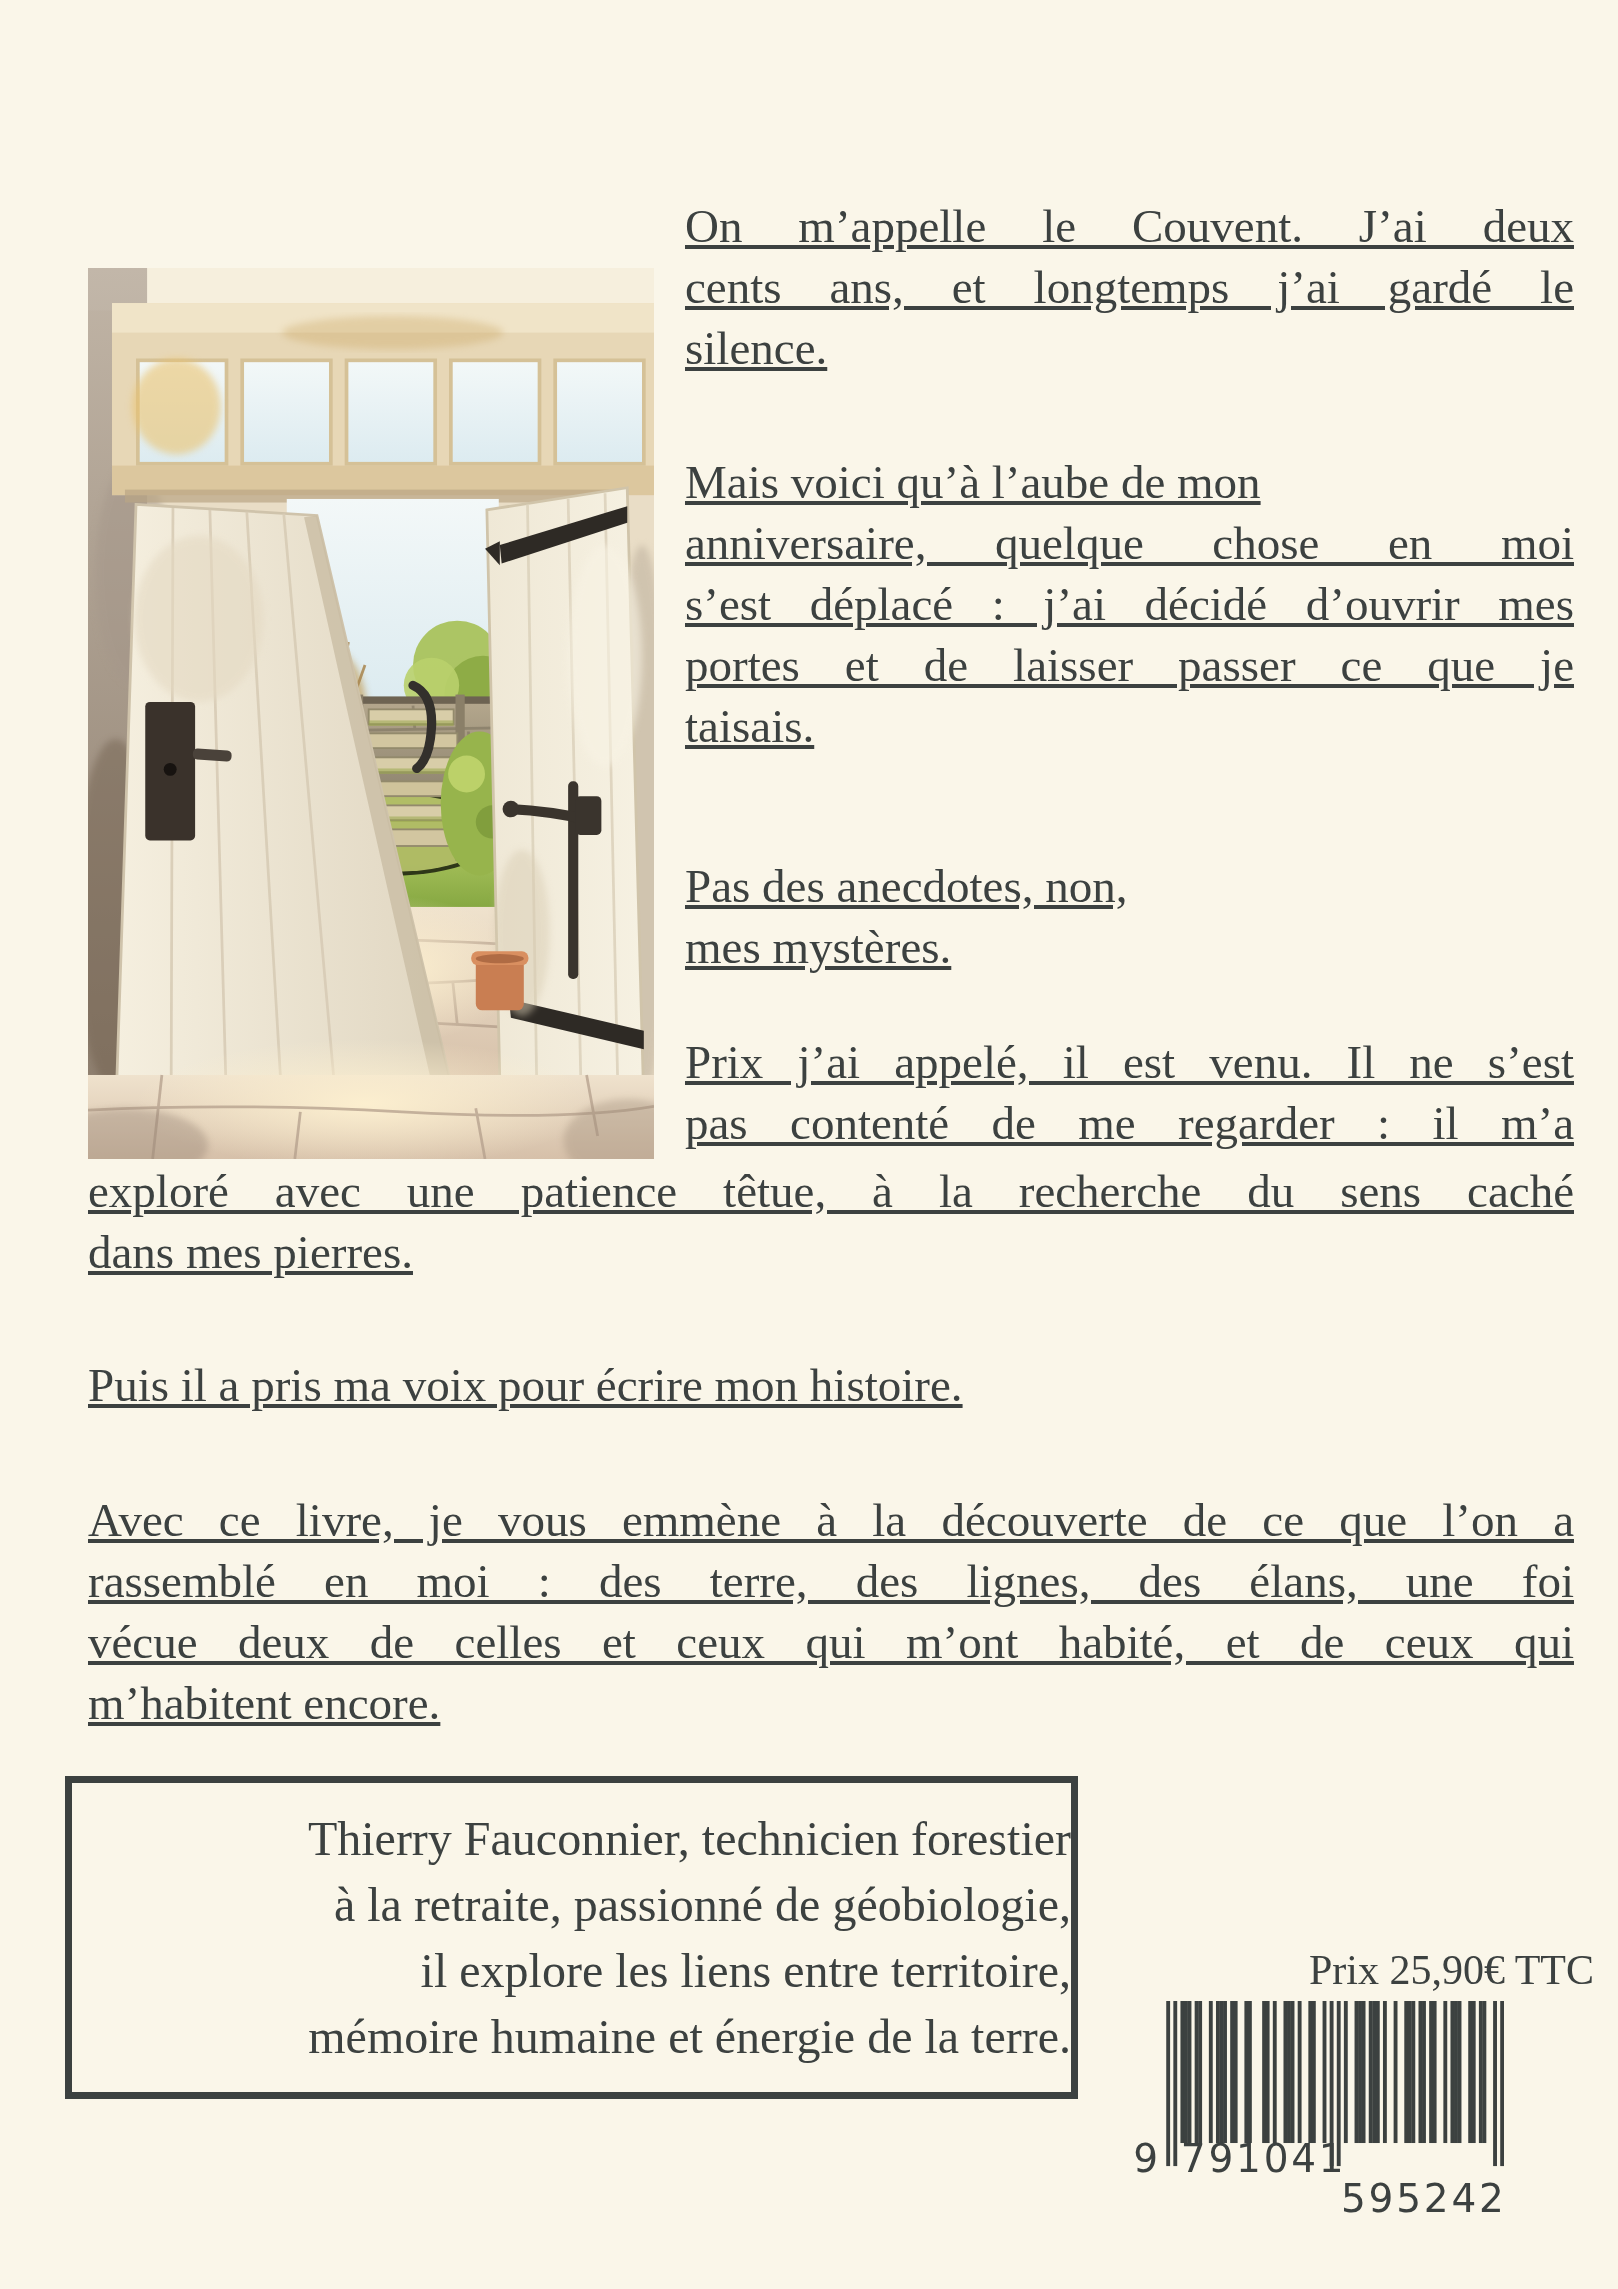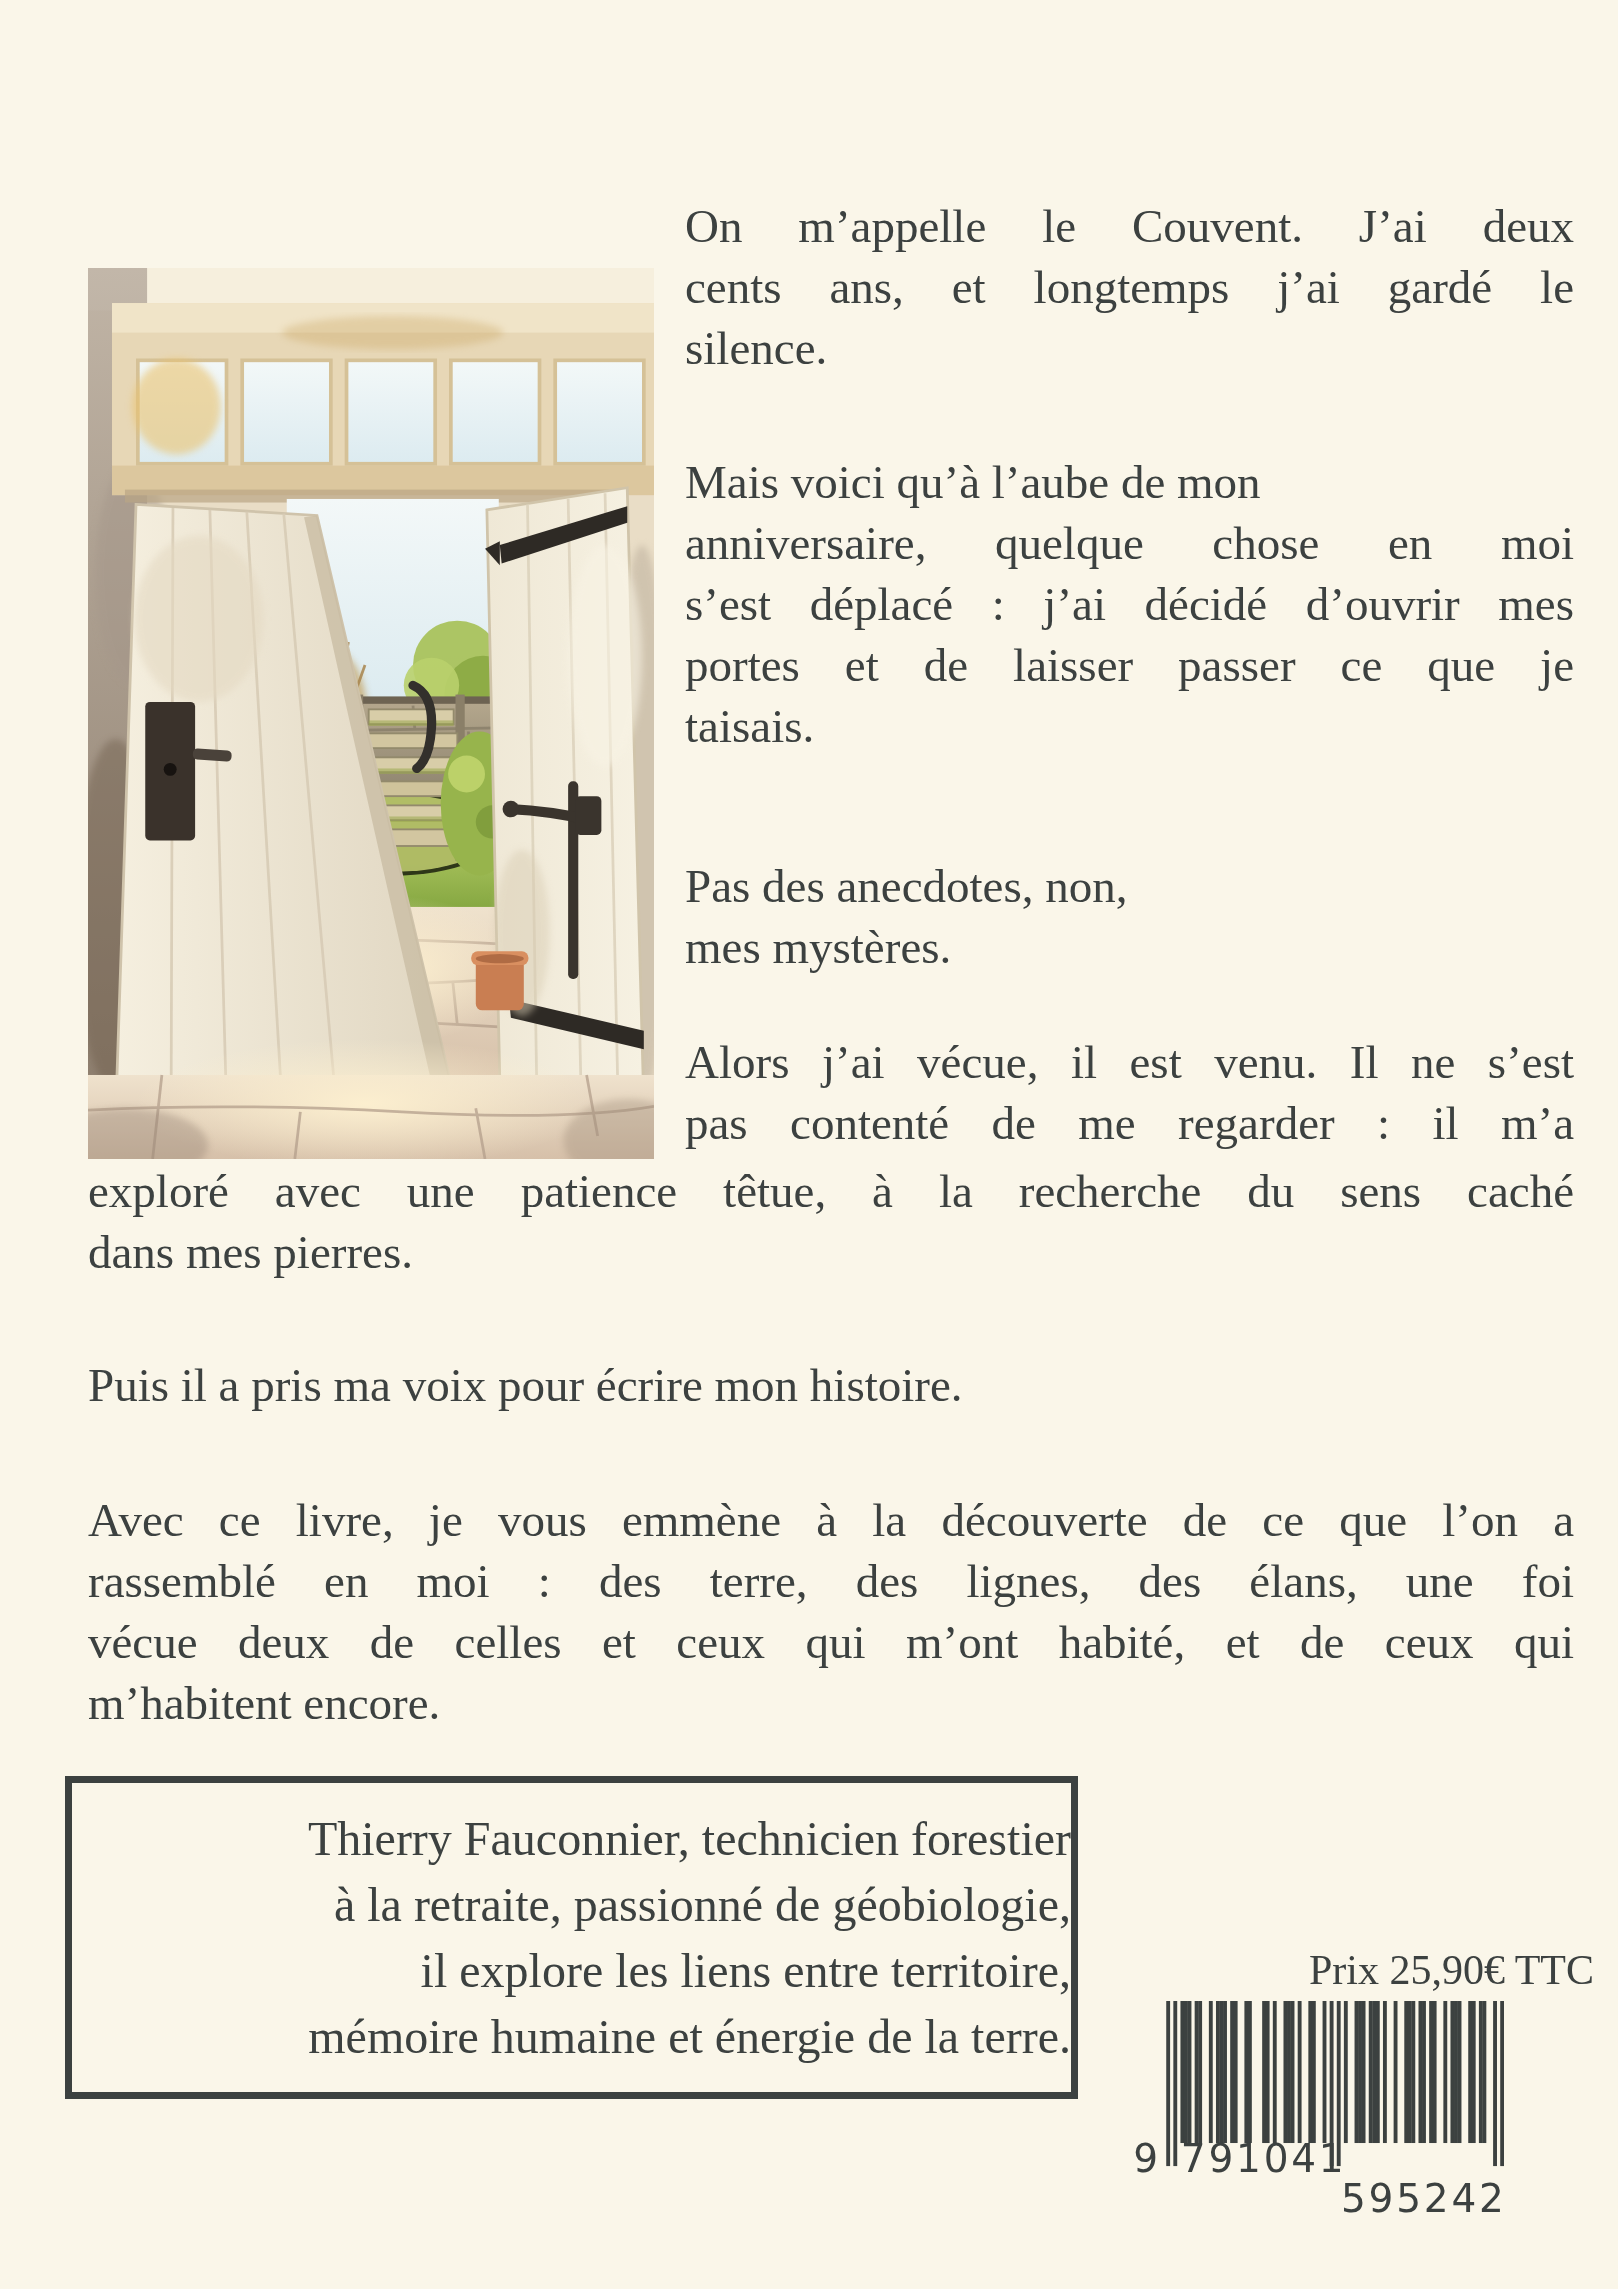--- a/index.html
+++ b/index.html
@@ -7,21 +7,21 @@
     position:relative;
     width:1619px;height:2290px;
     background:#faf6e9;
     color:#3c4140;
     font-family:"Liberation Serif","DejaVu Serif",serif;
     overflow:hidden;
   }
   
   .cover{position:absolute;left:88px;top:268px;width:566px;height:891px;}
   
-  .para{position:absolute;}
+  .para{position:absolute;text-decoration:underline;}
   .para .line{font-size:47px;line-height:61px;white-space:normal;}
   .para .line.stretch{text-align:justify;text-align-last:justify;}
   .para-0{left:685px;top:196px;width:889px;}
   .para-1{left:685px;top:452px;width:889px;}
   .para-2{left:685px;top:856px;width:889px;}
   .para-3{left:685px;top:1032px;width:889px;}
   .para-4{left:88px;top:1161px;width:1486px;}
   .para-5{left:88px;top:1355px;width:1486px;}
   .para-6{left:88px;top:1490px;width:1486px;}
   
@@ -258,21 +258,21 @@
       <div class="line stretch">anniversaire, quelque chose en moi</div>
       <div class="line stretch">s’est déplacé : j’ai décidé d’ouvrir mes</div>
       <div class="line stretch">portes et de laisser passer ce que je</div>
       <div class="line">taisais.</div>
     </div>
   <div class="para para-2">
       <div class="line">Pas des anecdotes, non,</div>
       <div class="line">mes mystères.</div>
     </div>
   <div class="para para-3">
-      <div class="line stretch">Alors j’ai vécue, il est venu. Il ne s’est</div>
+      <div class="line stretch">Prix j’ai appelé, il est venu. Il ne s’est</div>
       <div class="line stretch">pas contenté de me regarder : il m’a</div>
     </div>
   <div class="para para-4">
       <div class="line stretch">exploré avec une patience têtue, à la recherche du sens caché</div>
       <div class="line">dans mes pierres.</div>
     </div>
   <div class="para para-5">
       <div class="line">Puis il a pris ma voix pour écrire mon histoire.</div>
     </div>
   <div class="para para-6">

